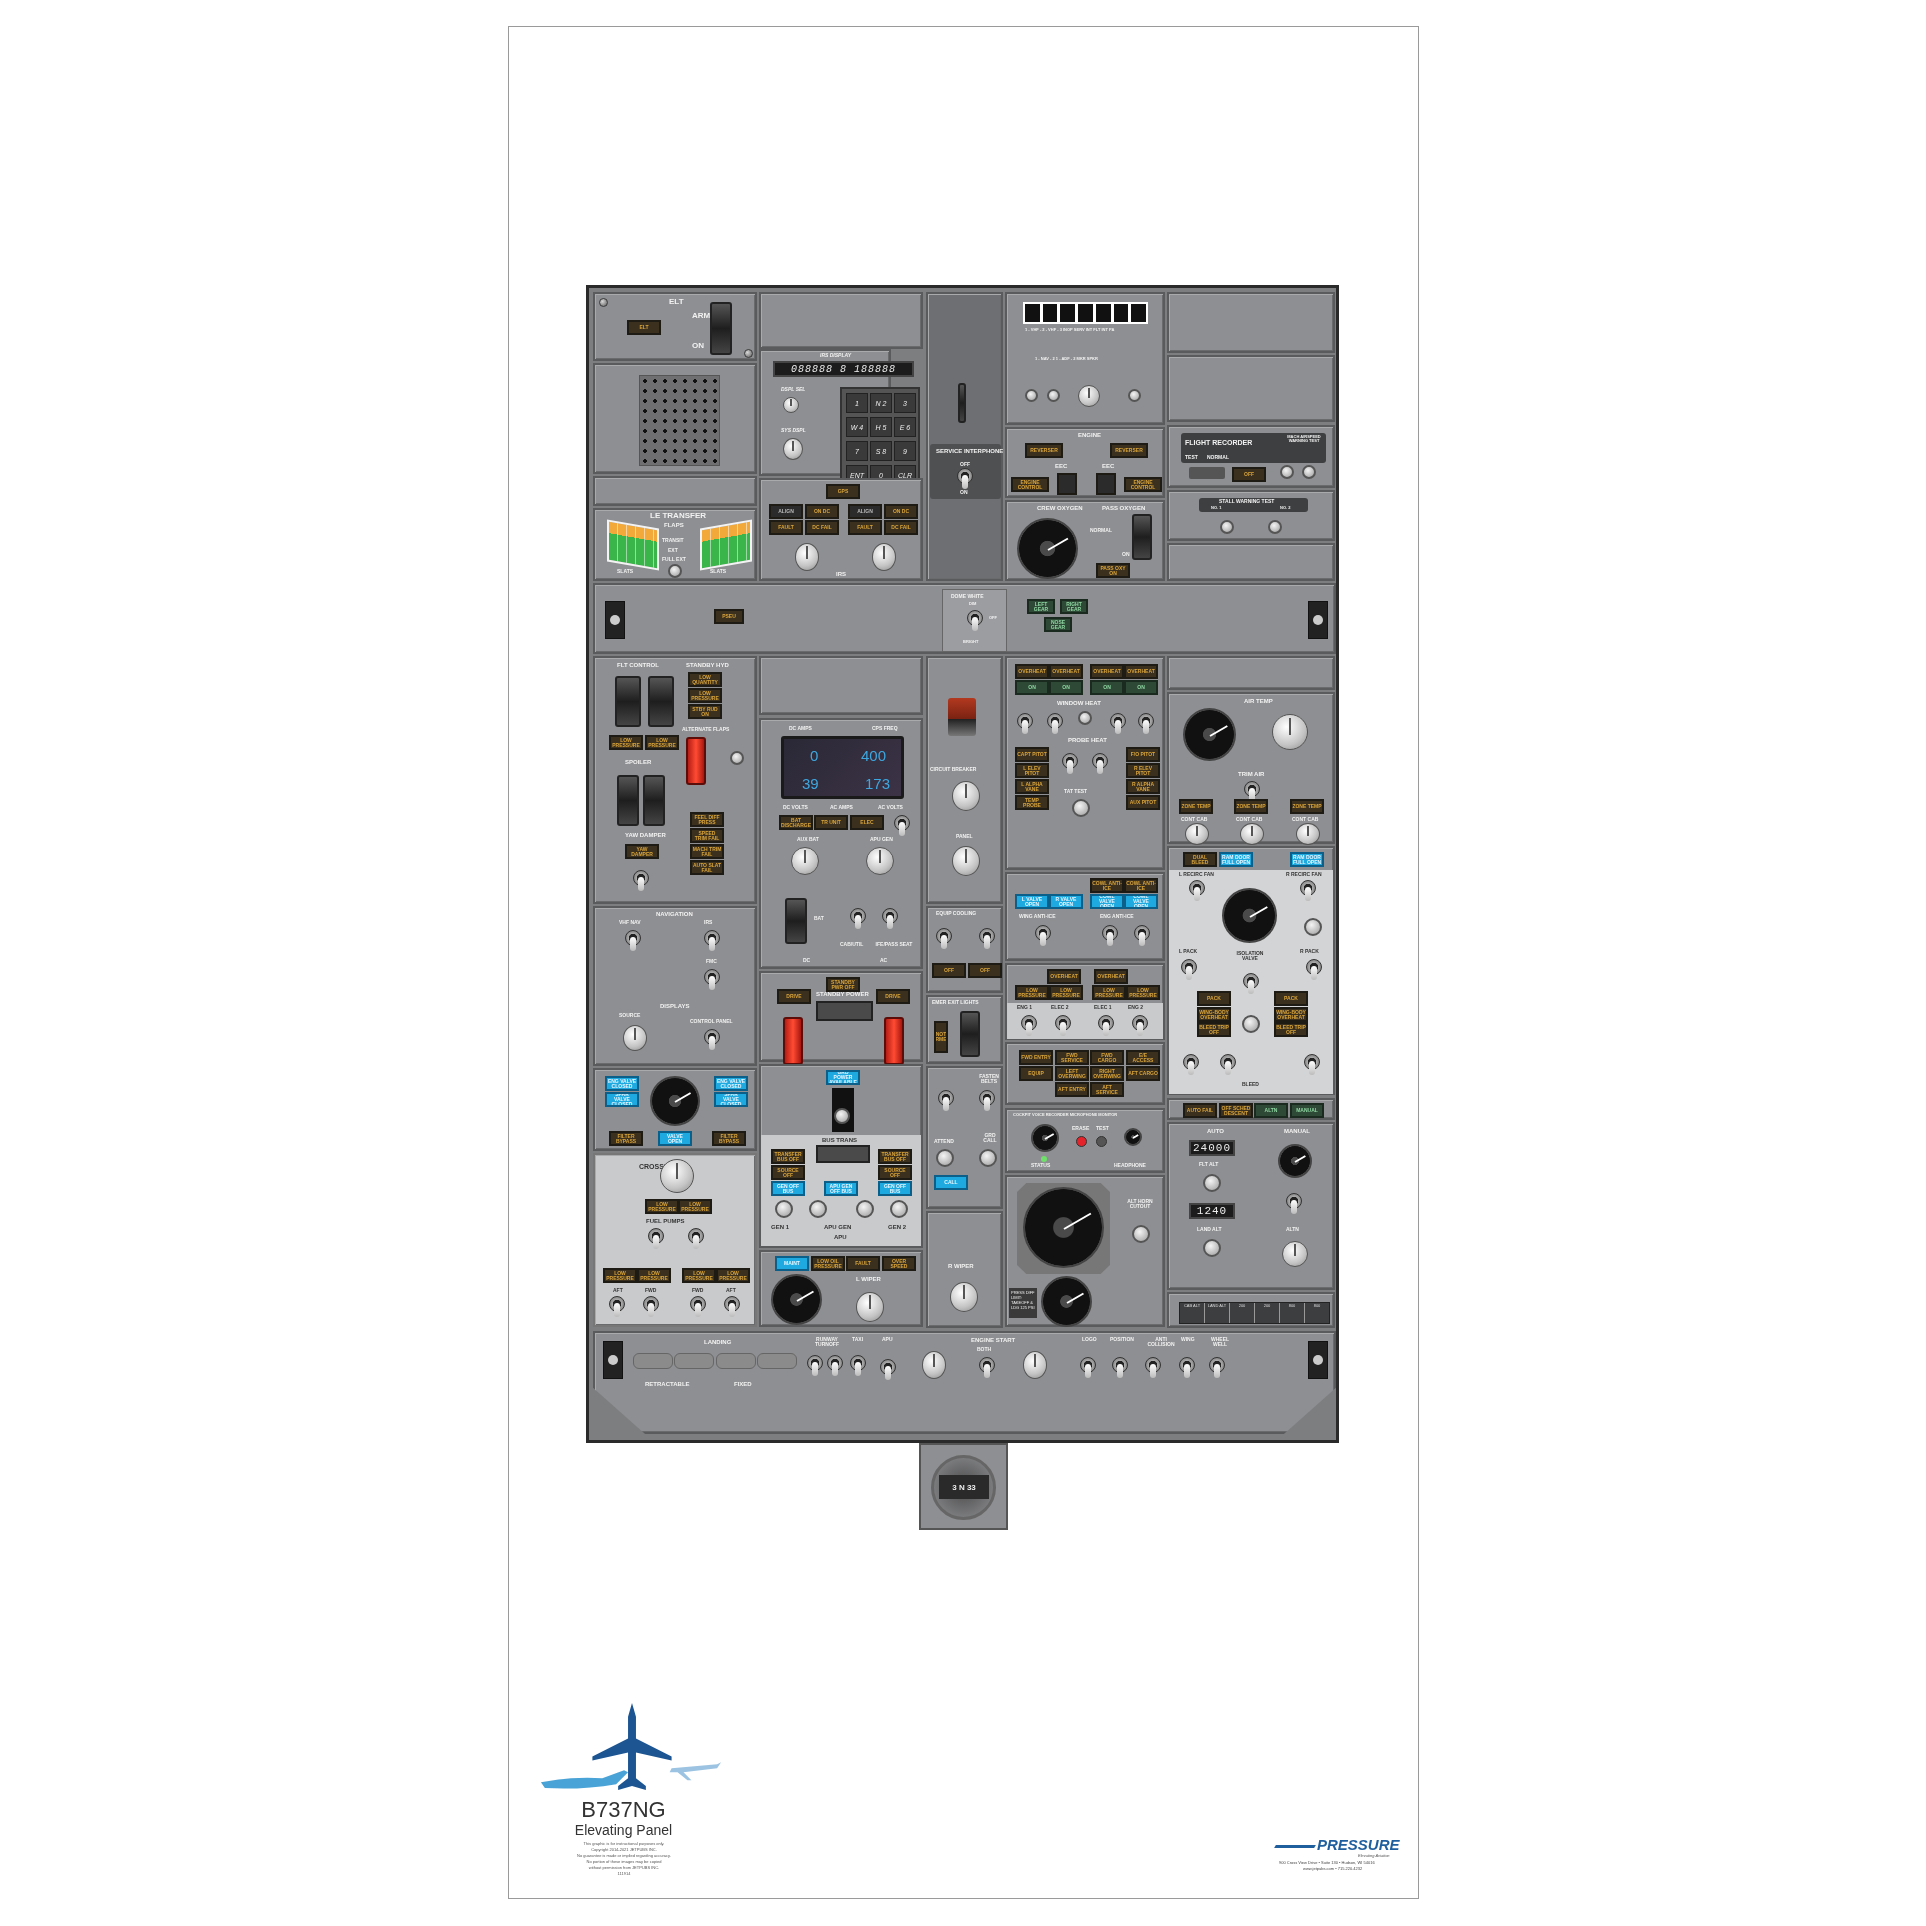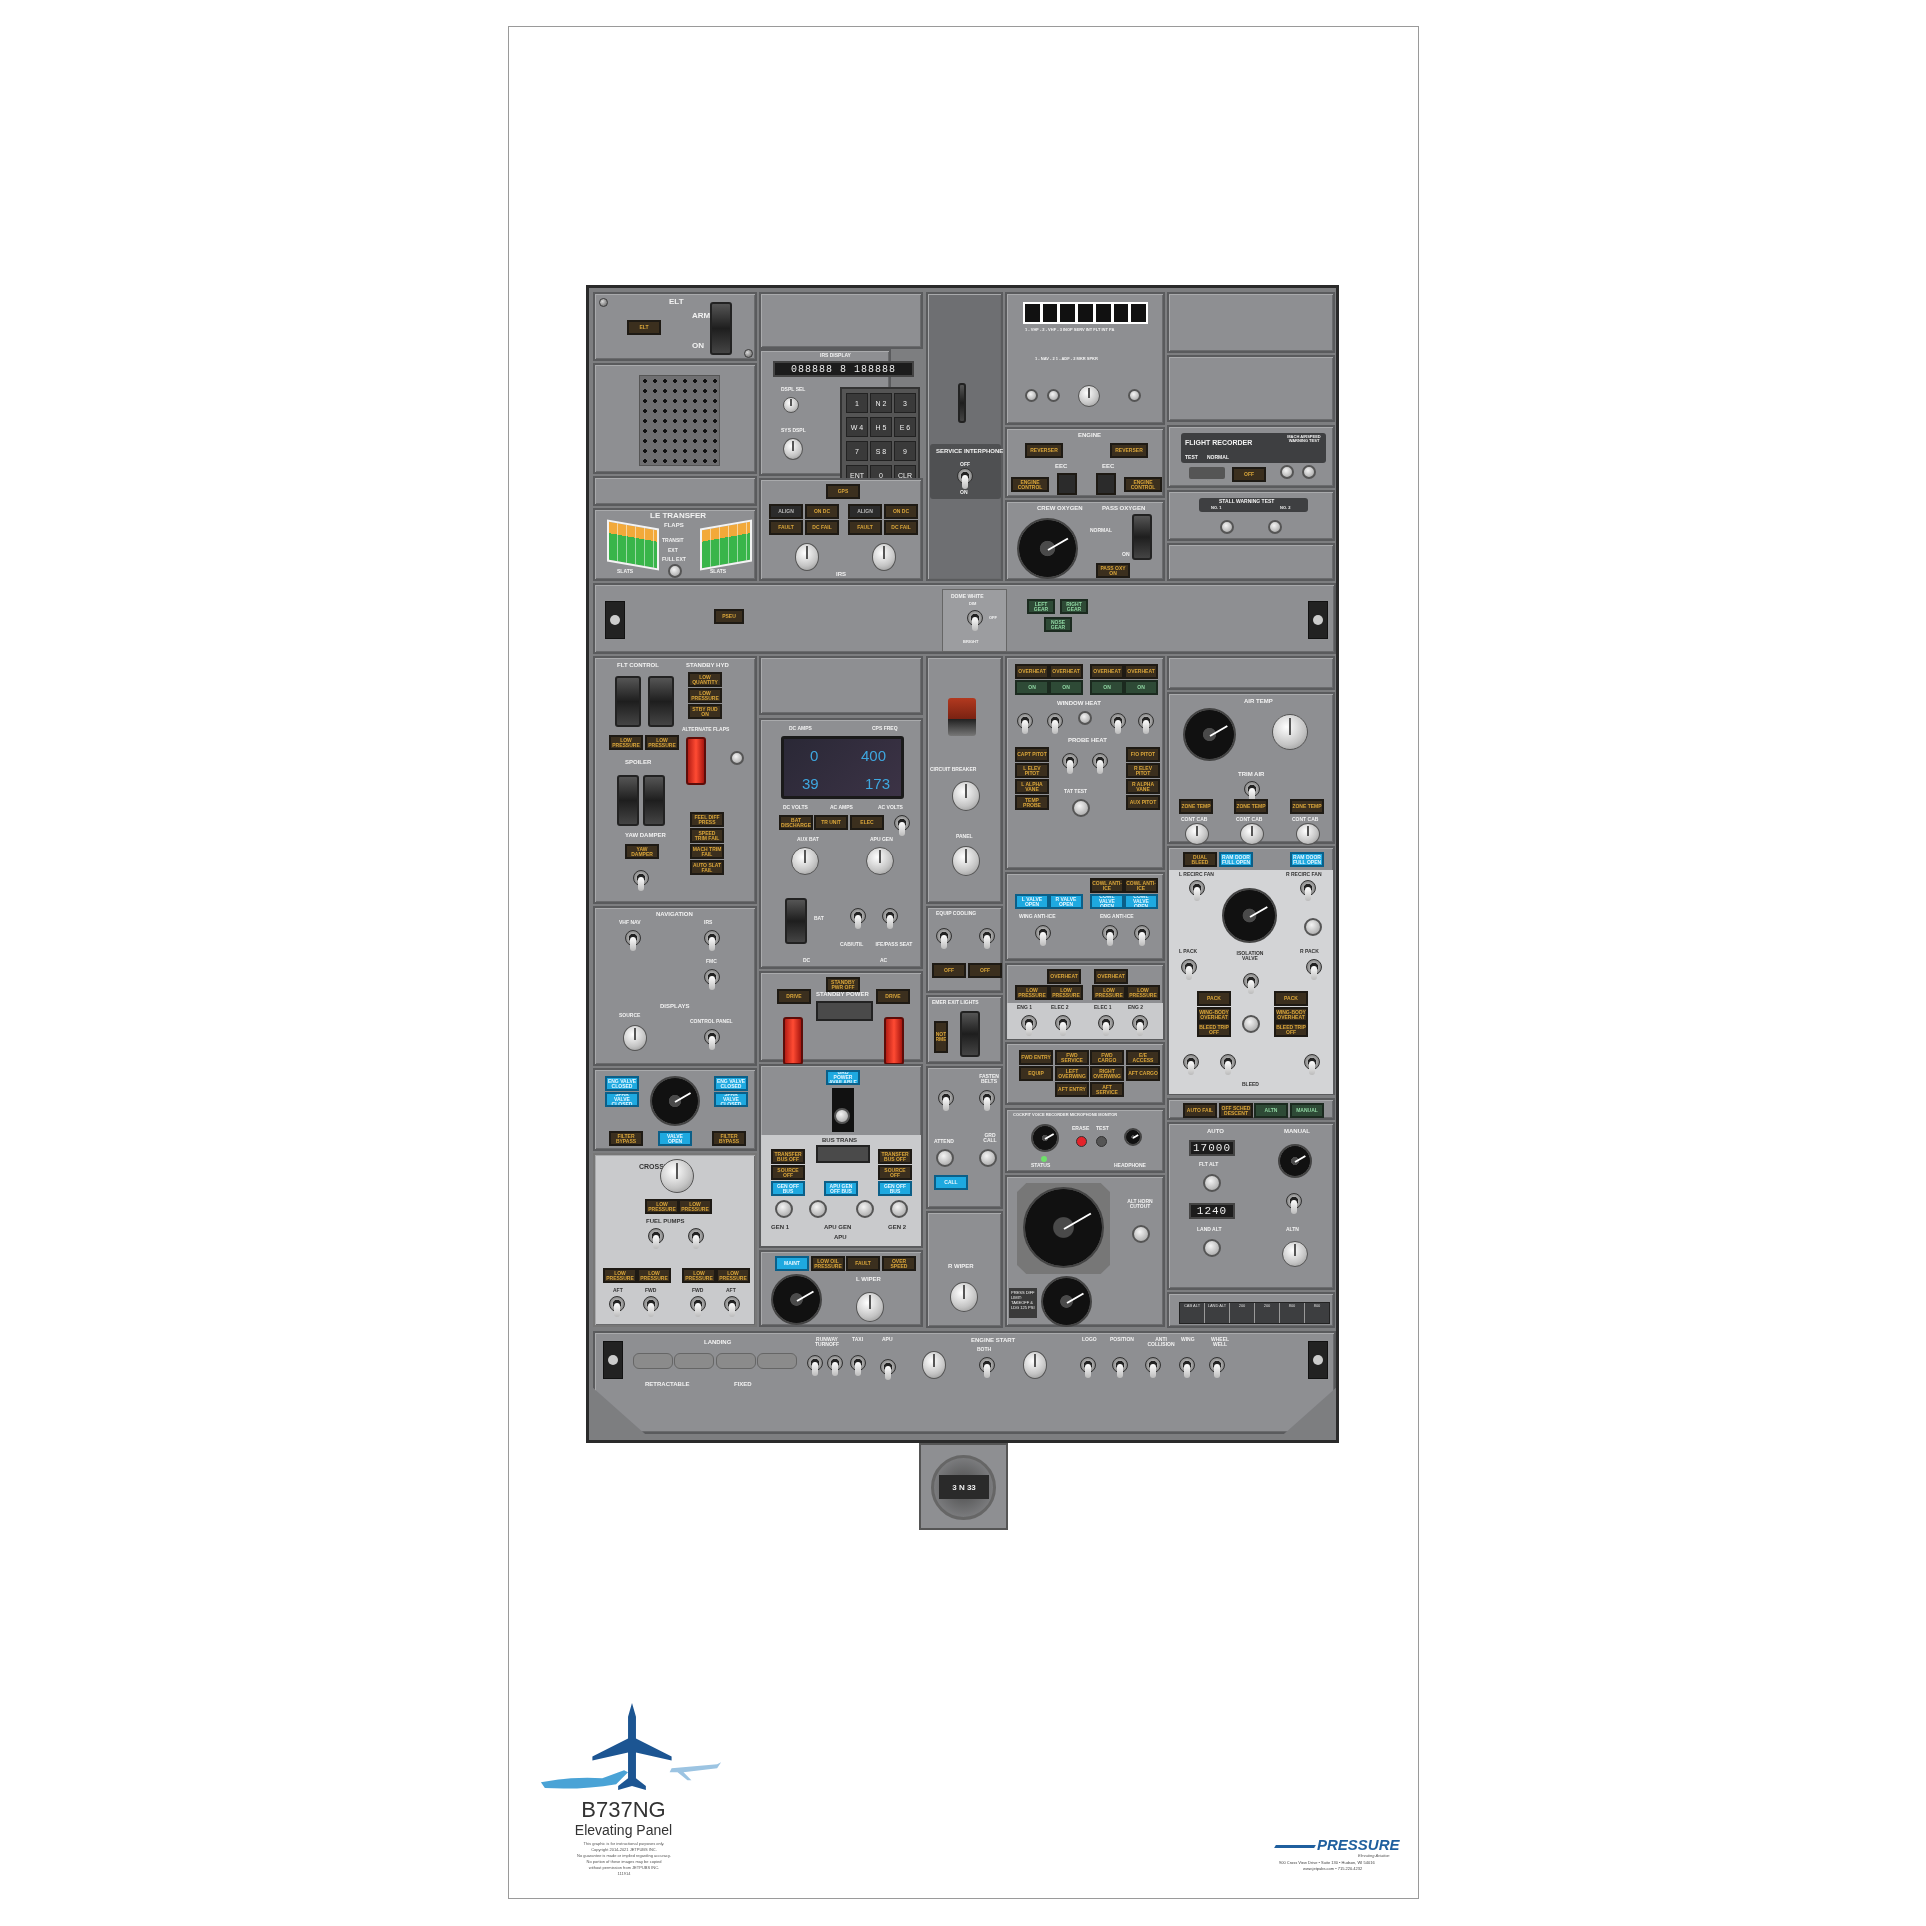--- a/index.html
+++ b/index.html
@@ -68,21 +68,21 @@
     <div class="ledbar" style="left:105px;top:14px;width:48px;height:38px;transform:skewY(-10deg);"></div>
     <span class="lbl" style="left:67px;top:28px;font-size:5px">TRANSIT</span>
     <span class="lbl" style="left:73px;top:38px;font-size:5px">EXT</span>
     <span class="lbl" style="left:67px;top:47px;font-size:5px">FULL EXT</span>
     <div class="btn-round" style="left:73px;top:54px;width:14px;height:14px;"></div>
     <span class="lbl" style="left:22px;top:59px;font-size:5px">SLATS</span>
     <span class="lbl" style="left:115px;top:59px;font-size:5px">SLATS</span>
   </div>
 
   <div class="mod" style="left:170px;top:4px;width:164px;height:57px;"></div>
-  <div class="mod" style="left:170px;top:61px;width:132px;height:127px;">
+  <div class="mod" style="left:170px;top:61px;width:132px;height:127px;font-style:italic;">
     <span class="lbl" style="left:59px;top:2px;font-size:5px">IRS DISPLAY</span>
     <div class="window" style="left:12px;top:10px;width:141px;height:16px;font-size:10px;">088888 8 188888</div>
     <span class="lbl" style="left:20px;top:36px;font-size:5px">DSPL SEL</span>
     <div class="knob" style="left:22px;top:46px;width:16px;height:16px;"></div>
     <span class="lbl" style="left:20px;top:77px;font-size:5px">SYS DSPL</span>
     <div class="knob" style="left:22px;top:87px;width:20px;height:22px;"></div>
     <div class="keypad" style="left:79px;top:36px;">
       <div class="key">1</div>
       <div class="key">N 2</div>
       <div class="key">3</div>
@@ -529,21 +529,21 @@
   </div>
   <div class="mod" style="left:578px;top:810px;width:168px;height:22px;">
     <div class="lamp" style="left:14px;top:3px;">AUTO FAIL</div>
     <div class="lamp" style="left:50px;top:3px;">OFF SCHED DESCENT</div>
     <div class="lamp green" style="left:85px;top:3px;">ALTN</div>
     <div class="lamp green" style="left:121px;top:3px;">MANUAL</div>
   </div>
   <div class="mod" style="left:578px;top:834px;width:168px;height:168px;">
     <span class="lbl" style="left:38px;top:4px;font-size:6px">AUTO</span>
     <span class="lbl" style="left:115px;top:4px;font-size:6px">MANUAL</span>
-    <div class="window" style="left:20px;top:16px;width:46px;height:16px;">17000</div>
+    <div class="window" style="left:20px;top:16px;width:46px;height:16px;">24000</div>
     <span class="lbl" style="left:30px;top:38px;font-size:5px">FLT ALT</span>
     <div class="btn-round" style="left:34px;top:50px;"></div>
     <div class="window" style="left:20px;top:79px;width:46px;height:16px;">1240</div>
     <span class="lbl" style="left:28px;top:103px;font-size:5px">LAND ALT</span>
     <div class="btn-round" style="left:34px;top:115px;"></div>
     <div class="gauge" style="left:109px;top:20px;width:34px;height:34px;"></div>
     <div class="toggle" style="left:117px;top:69px;"></div>
     <span class="lbl" style="left:117px;top:103px;font-size:5px">ALTN</span>
     <div class="knob" style="left:113px;top:117px;width:26px;height:26px;"></div>
   </div>

